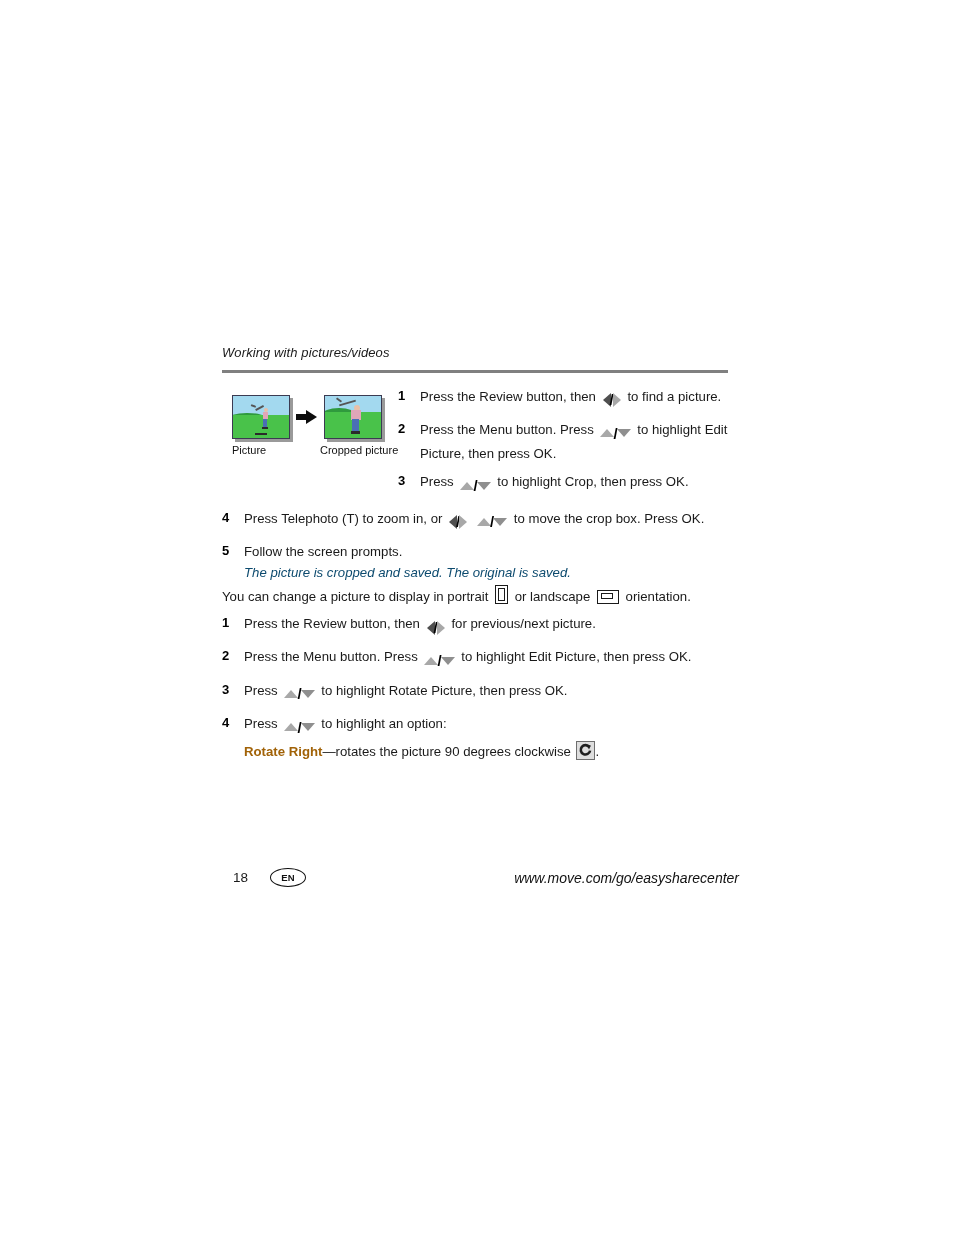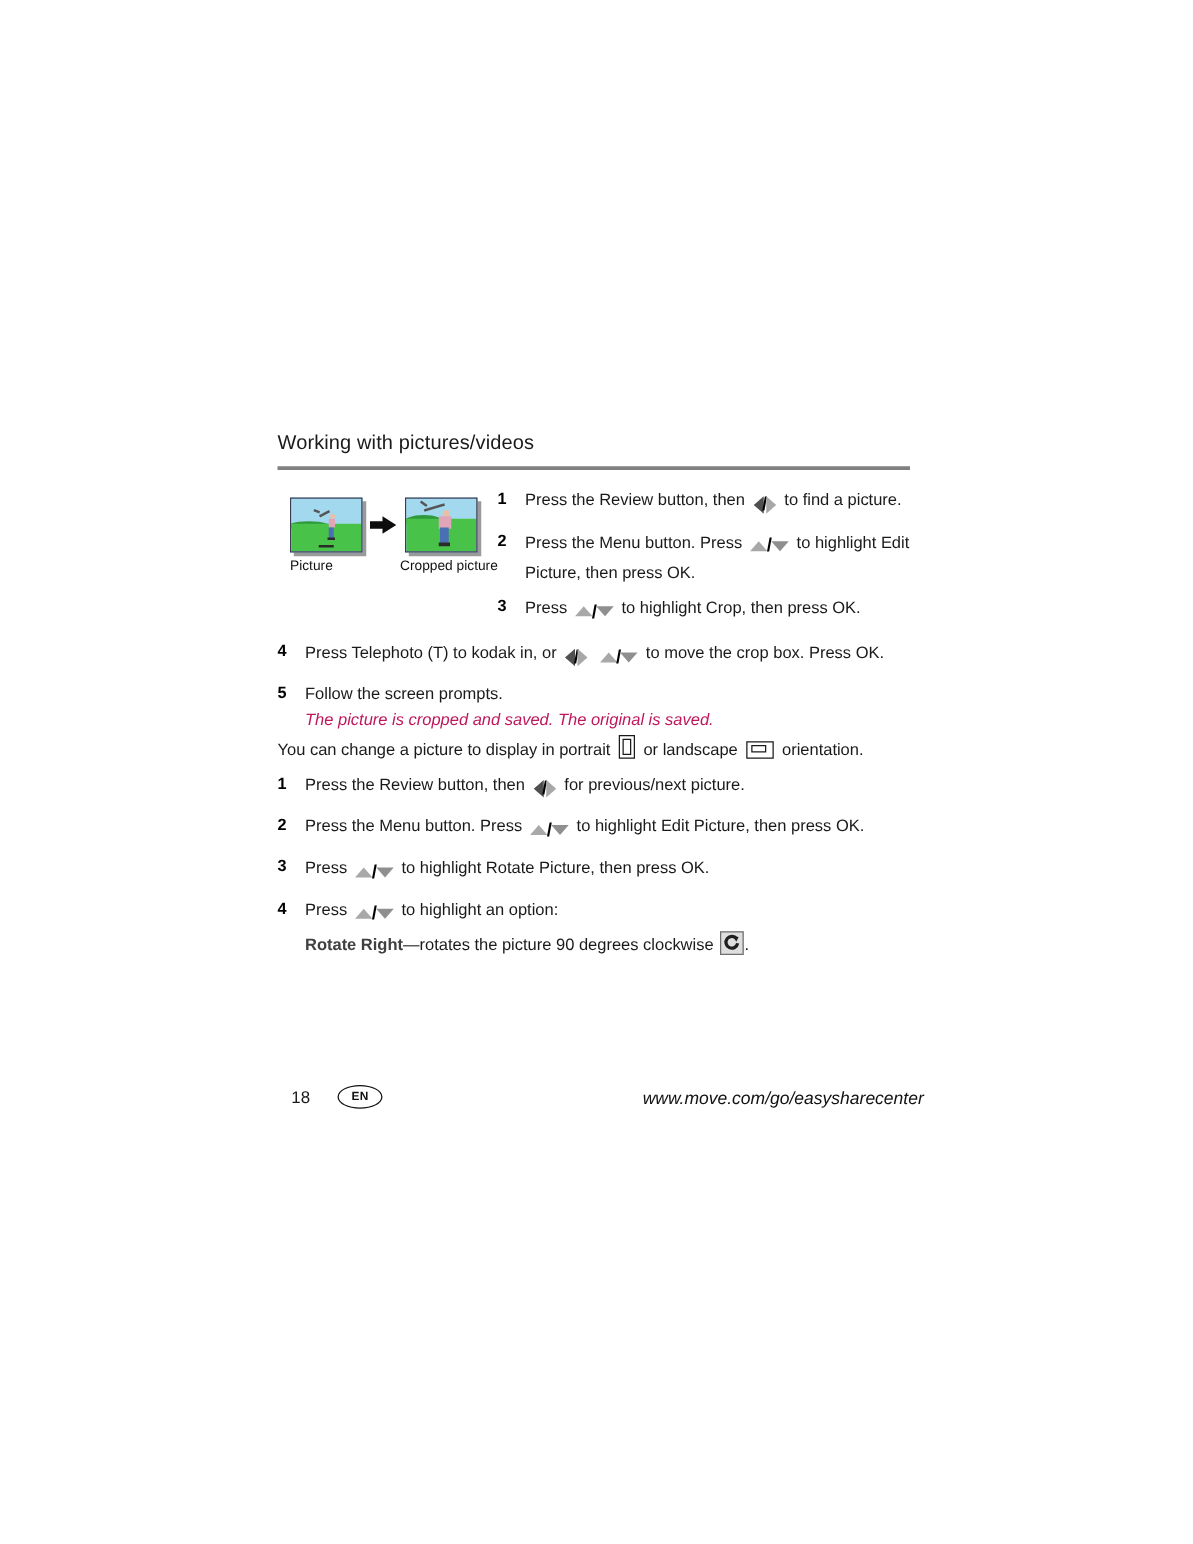--- a/index.html
+++ b/index.html
@@ -18,21 +18,22 @@
 
   .page {
     position: absolute;
     left: 222px;
     top: 345px;
     width: 506px;
   }
 
   
   .running-header {
-    font-size: 16px;
+    font-style: italic;
+    font-size: 13px;
     color: #1a1a1a;
     letter-spacing: 0.1px;
     margin: 0 0 9px 0;
     line-height: 1.2;
   }
   .header-rule {
     height: 3px;
     background: #808080;
     width: 506px;
     margin: 0 0 14px 0;
@@ -162,21 +163,21 @@
 
   .substep {
     font-size: 13.2px;
     line-height: 1.45;
     color: #1a1a1a;
   }
   .italic-note {
     font-style: italic;
     font-size: 13.2px;
     margin: 2px 0 5px 22px;
-    color: #be185d;
+    color: #0c4a6e;
   }
   .bullet-line {
     margin-left: 22px;
     font-size: 13.2px;
     color: #1a1a1a;
     position: relative;
     padding-left: 26px;
     line-height: 1.45;
   }
   .bullet-sq {
@@ -253,21 +254,21 @@
     display: inline-block;
     vertical-align: -4px;
     width: 17px; height: 17px;
     border: 1px solid #6e6e6e;
     background: #dedede;
     position: relative;
     margin: 0 1px;
   }
   .ico-rotate svg { position: absolute; left: 1px; top: 1px; }
 
-  .bold { font-weight: bold; color: #404040; }
+  .bold { font-weight: bold; color: #a16207; }
 
   
   .footer {
     position: absolute;
     left: 233px;
     top: 868px;
     width: 506px;
     display: flex;
     align-items: center;
     font-size: 13.2px;
@@ -369,21 +370,21 @@
           <span class="keys"><i class="tri tri-up"></i><span class="slash">/</span><i class="tri tri-down"></i></span>
           <span>to highlight Crop, then press OK.</span>
         </li>
       </ol>
     </div>
   </div>
 
   <ol class="steps" style="margin-top:12px;">
     <li class="step">
       <span class="num">4</span>
-      <span>Press Telephoto (T) to kodak in, or</span>
+      <span>Press Telephoto (T) to zoom in, or</span>
       <span class="keys"><i class="tri tri-left"></i><span class="slash">/</span><i class="tri tri-right"></i></span>
       <span class="keys"><i class="tri tri-up"></i><span class="slash">/</span><i class="tri tri-down"></i></span>
       <span>to move the crop box. Press OK.</span>
     </li>
     <li class="step" style="margin-bottom:4px;">
       <span class="num">5</span>
       <span>Follow the screen prompts.</span>
     </li>
   </ol>
 

